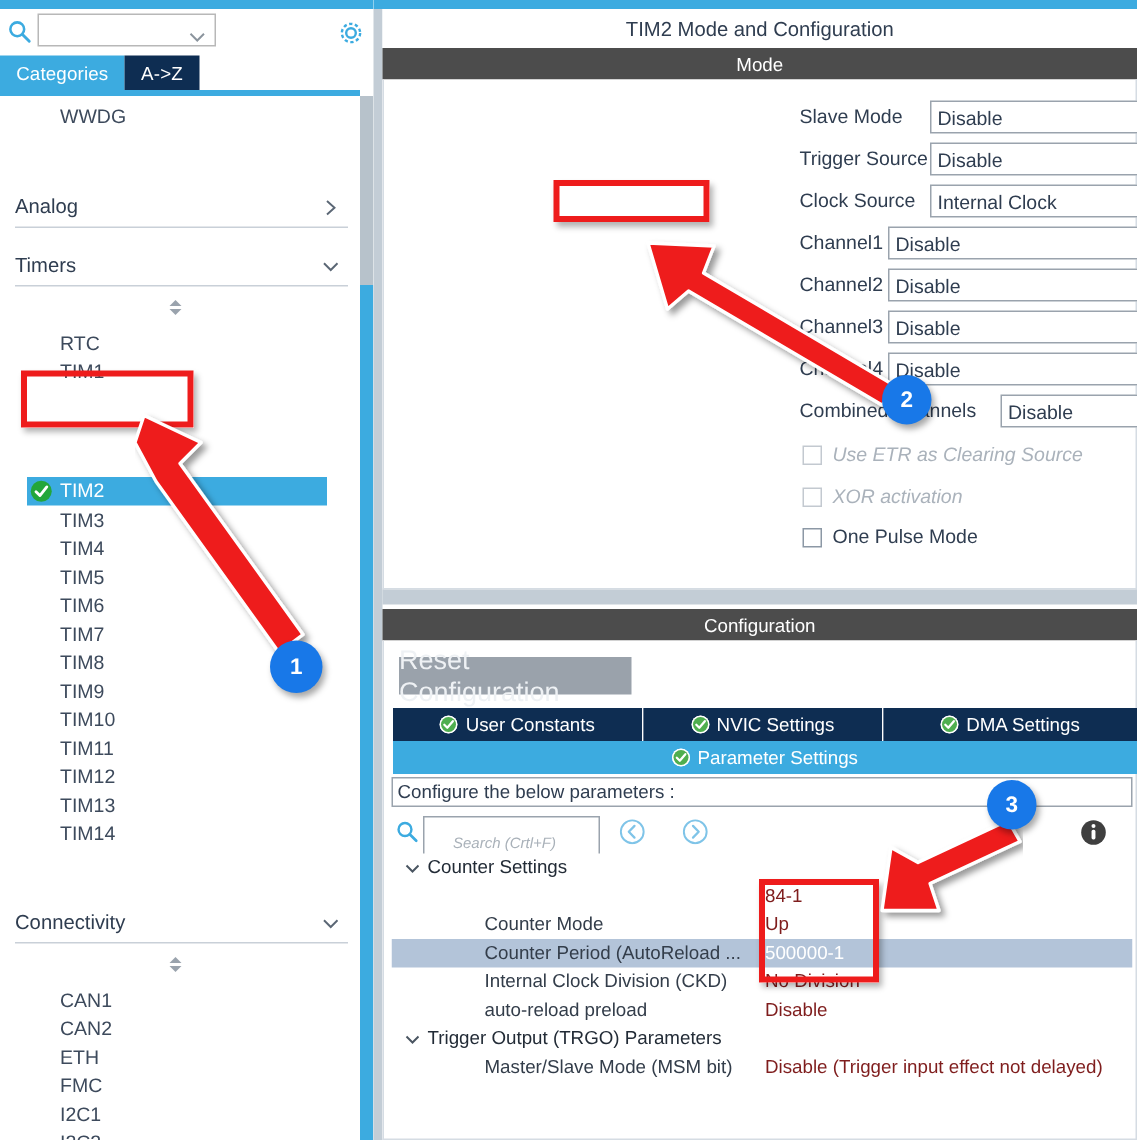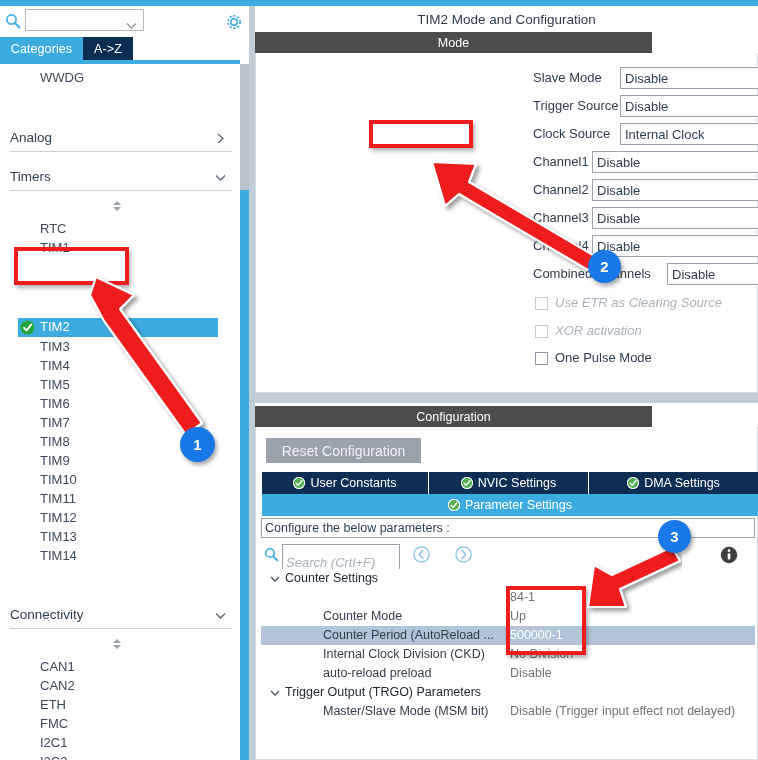--- a/index.html
+++ b/index.html
@@ -144,21 +144,21 @@
   }
   .rp-title {
     position: absolute; left: 6px; top: 6px;
     width: 503px; height: 26px;
     background: #ffffff;
     display: flex; align-items: center; justify-content: center;
     font-size: 13.5px; color: #2f3d50;
   }
   .section-band {
     position: absolute; left: 6px;
-    width: 397px; height: 21px;
+    width: 503px; height: 21px;
     background: #4c4c4c;
     color: #ffffff;
     display: flex; align-items: center; justify-content: center;
     font-size: 12.5px;
   }
   .mode-box {
     position: absolute; left: 6px; top: 53px;
     width: 503px; height: 340px;
     background: #ffffff;
     border: 1px solid #d5dce3;
@@ -211,21 +211,21 @@
     width: 503px; height: 333px;
     background: #ffffff;
     border: 1px solid #d5dce3;
     border-top: none;
   }
   .reset-btn {
     position: absolute; left: 266px; top: 438px;
     width: 155px; height: 25px;
     background: #9aa2ab;
     color: #eef1f4;
-    font-size: 14px;
+    font-size: 18px;
     display: flex; align-items: center; justify-content: center;
     border: none;
   }
   .tabbar {
     position: absolute; left: 262px; top: 472px;
     width: 496px; height: 22px;
     display: flex;
   }
   .cfg-tab {
     height: 22px;
@@ -262,44 +262,44 @@
   .param-search-row {
     position: absolute; left: 261px; top: 543px;
     width: 494px; height: 24px;
   }
   .ps-glass { position: absolute; left: 3px; top: 4px; }
   .ps-input {
     position: absolute; left: 21px; top: 1px;
     width: 118px; height: 37px;
     border: 1px solid #9aa3ad;
     background: #ffffff;
-    font-size: 13px; color: #a9b1b9;
+    font-size: 10px; color: #a9b1b9;
     font-style: italic;
     display: flex; align-items: center;
-    padding-left: 3px;
+    padding-left: 19px;
   }
   .nav-circ { position: absolute; top: 3px; }
   .info-icon { position: absolute; left: 459px; top: 3px; }
 
   .param-area {
     position: absolute; left: 261px; top: 569px;
     width: 494px; height: 189px;
     background: #ffffff;
     overflow: hidden;
   }
   .prow {
     position: absolute; left: 0;
     width: 494px; height: 19px;
     font-size: 12.5px;
     color: #333d4a;
   }
   .prow.grp { color: #222b36; }
   .prow.sel { background: #b3c4d9; }
   .prow .pname { position: absolute; top: 2px; white-space: nowrap; }
-  .prow .pval  { position: absolute; left: 249px; top: 2px; color: #737373; white-space: nowrap; }
+  .prow .pval  { position: absolute; left: 249px; top: 2px; color: #7f1d1d; white-space: nowrap; }
   .prow .twisty { position: absolute; left: 9px; top: 4px; }
 
   
   .redbox {
     position: absolute;
     border: 4px solid #ee1c1c;
     box-shadow: 2px 3px 4px rgba(0,0,0,0.30);
     pointer-events: none;
   }
   .badge {

